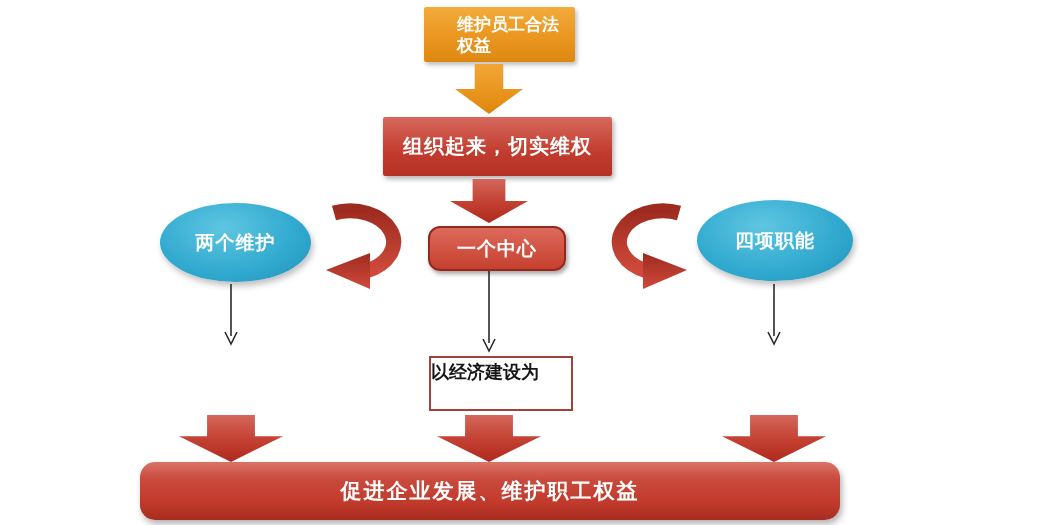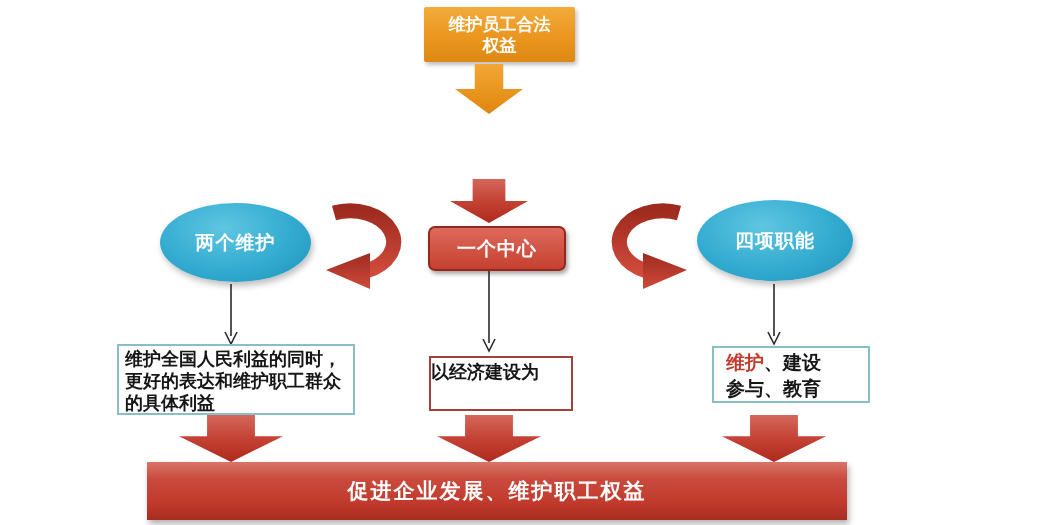--- a/index.html
+++ b/index.html
@@ -7,31 +7,31 @@
     position:relative;width:1050px;height:525px;background:#ffffff;overflow:hidden;
     font-family:"Liberation Sans","DejaVu Sans",sans-serif;font-weight:bold;
   }
   .abs{position:absolute;box-sizing:border-box;}
 
   
   .top-box{
     left:424px;top:7px;width:151px;height:55px;border-radius:2px;
     background:linear-gradient(180deg,#F3AB3B 0%,#EA961F 55%,#DE8812 100%);
     box-shadow:2px 3px 4px rgba(0,0,0,.25);
-    color:#fff;text-align:center;font-size:17px;line-height:21px;
-    display:flex;flex-direction:column;justify-content:center;
+    color:#fff;text-align:left;font-size:17px;line-height:21px;
+    display:flex;flex-direction:column;justify-content:center;padding-left:33px;
   }
   .organize-box{
     left:383px;top:117px;width:229px;height:59px;border-radius:2px;
     background:linear-gradient(180deg,#D5695D 0%,#C23C2E 60%,#B53124 100%);
     box-shadow:2px 3px 5px rgba(0,0,0,.3);
     color:#fff;text-align:center;font-size:20px;line-height:59px;letter-spacing:1px;
   }
   .center-box{
-    left:428px;top:226px;width:138px;height:45px;border-radius:7px;
+    left:428px;top:226px;width:138px;height:45px;border-radius:12px;
     background:linear-gradient(180deg,#DD6A5C 0%,#C6402F 100%);
     border:2px solid #93291D;
     box-shadow:2px 3px 4px rgba(0,0,0,.35);
     color:#fff;text-align:center;font-size:19px;line-height:41px;letter-spacing:1px;
   }
   .ellipse{
     border-radius:50%;
     background:radial-gradient(ellipse at 42% 32%,#5FC6E2 0%,#33ABD0 55%,#1F92BA 100%);
     box-shadow:2px 4px 6px rgba(0,0,0,.25);
     color:#fff;font-size:19px;letter-spacing:1px;
@@ -73,21 +73,21 @@
   .arr-red-big{
     top:415px;width:104px;height:47px;
     background:linear-gradient(180deg,#D4675B 0%,#C23F31 55%,#AE2A1E 100%);
   }
   .arr-big-l{left:179px;}
   .arr-big-c{left:437px;}
   .arr-big-r{left:722px;}
 
   
   .bottom-bar{
-    left:147px;top:462px;width:700px;height:58px;border-radius:0;
+    left:140px;top:462px;width:700px;height:58px;border-radius:15px;
     background:linear-gradient(180deg,#DA7468 0%,#C94A3D 30%,#C13A2C 70%,#A82C20 100%);
     box-shadow:2px 4px 6px rgba(0,0,0,.3);
     color:#fff;text-align:center;font-size:21px;line-height:58px;letter-spacing:2px;
   }
 
   .curved{width:120px;height:92px;}
   .curved-right{transform:scaleX(-1);}
   .conn{overflow:visible;}
 </style>
 </head>
@@ -95,20 +95,23 @@
 
 <div class="canvas">
 
   <div class="abs top-box">
     <span>维护员工合法</span>
     <span>权益</span>
   </div>
 
   <div class="abs blk arr-orange"></div>
 
+  <div class="abs organize-box">
+    <span style="display:inline">组织起来，切实维权</span>
+  </div>
 
   <div class="abs blk arr-red-sm"></div>
 
   <div class="abs ellipse ellipse-left">
     <span style="display:inline">两个维护</span>
   </div>
 
   <svg class="abs curved" style="left:308px;top:197px;" viewBox="0 0 120 92">
     <defs>
       <linearGradient id="cg1" x1="0" y1="0" x2="0" y2="1">
@@ -145,34 +148,25 @@
   </svg>
   <svg class="abs conn" style="left:481px;top:271px;" width="16" height="84">
     <line x1="8" y1="0" x2="8" y2="72" stroke="#2a2a2a" stroke-width="1.6"></line>
     <polyline points="2,68 8,80 14,68" fill="none" stroke="#2a2a2a" stroke-width="1.6"></polyline>
   </svg>
   <svg class="abs conn" style="left:766px;top:284px;" width="16" height="62">
     <line x1="8" y1="0" x2="8" y2="52" stroke="#2a2a2a" stroke-width="1.6"></line>
     <polyline points="2,48 8,60 14,48" fill="none" stroke="#2a2a2a" stroke-width="1.6"></polyline>
   </svg>
 
-  <div class="abs note note-left">
-    <span>维护全国人民利益的同时，</span>
-    <span>更好的表达和维护职工群众</span>
-    <span>的具体利益</span>
-  </div>
 
   <div class="abs note note-center">
     <span>以经济建设为</span>
   </div>
 
-  <div class="abs note note-right">
-    <span class="row"><span class="hl">维护</span><span class="rest">、建设</span></span>
-    <span class="row">参与、教育</span>
-  </div>
 
   <div class="abs blk-big arr-red-big arr-big-l"></div>
   <div class="abs blk-big arr-red-big arr-big-c"></div>
   <div class="abs blk-big arr-red-big arr-big-r"></div>
 
   <div class="abs bottom-bar">
     <span style="display:inline">促进企业发展、维护职工权益</span>
   </div>
 
 </div>

